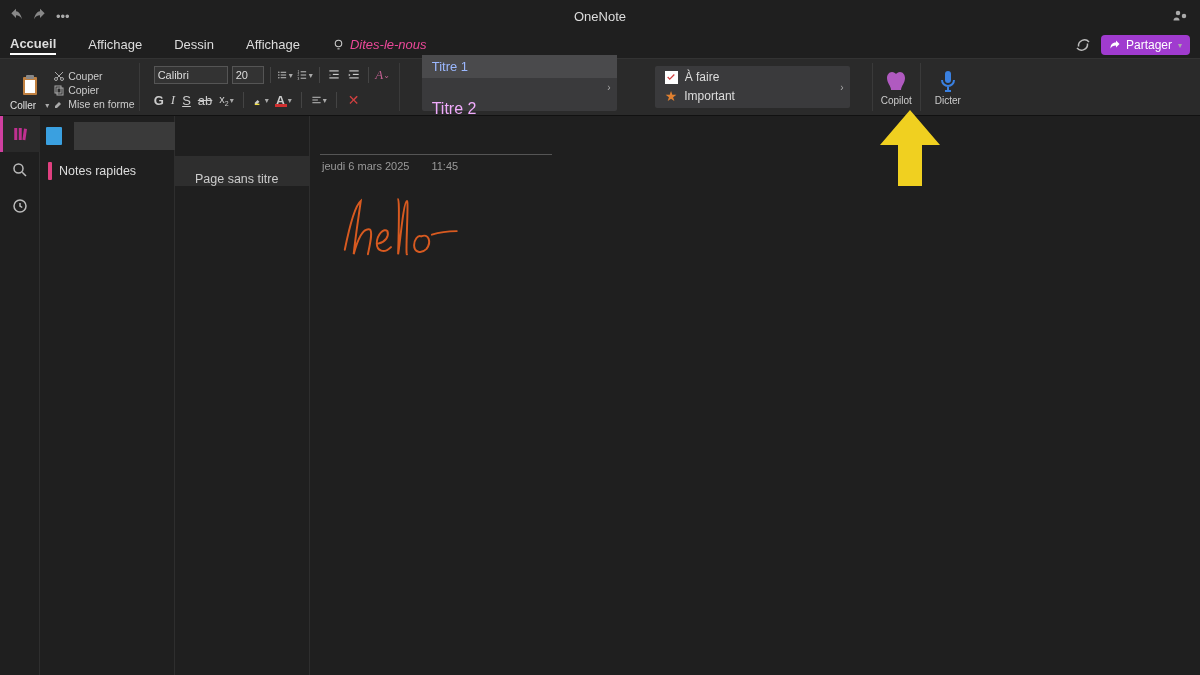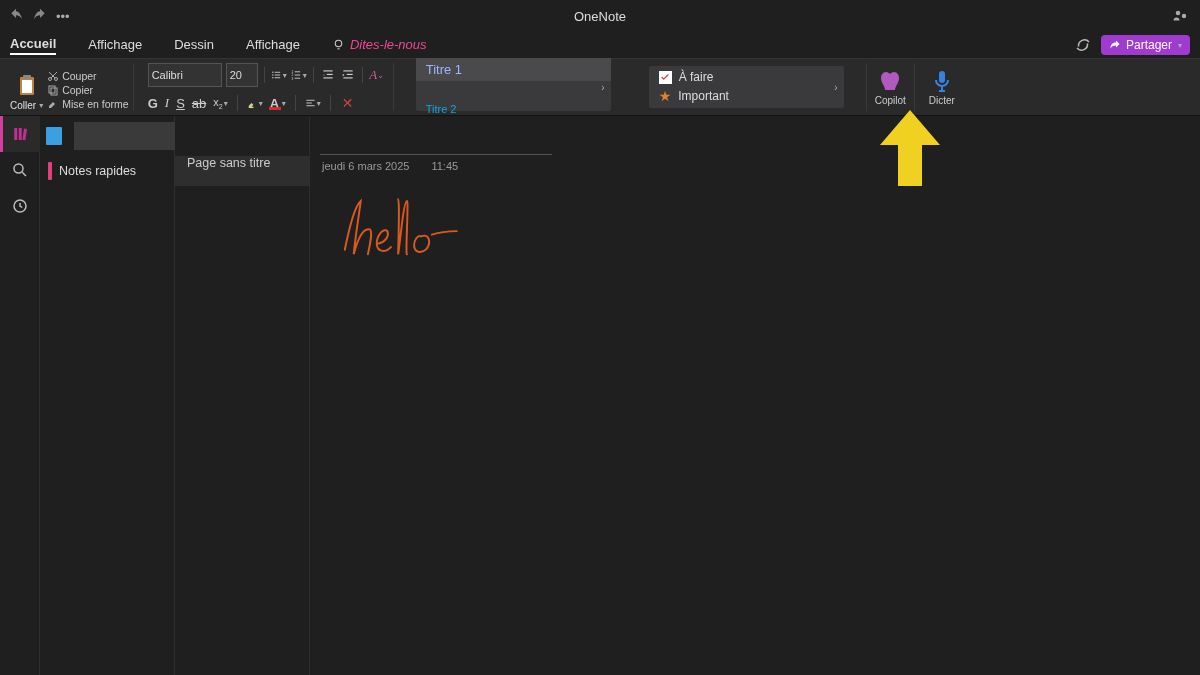--- a/index.html
+++ b/index.html
@@ -62,21 +62,21 @@
     .ribbon-group { display:flex; flex-direction:column; justify-content:center; padding:0 4px; border-right:1px solid #3a3a3a; }
     .ribbon-group:last-child { border-right:none; }
     .paste-group { flex-direction:row; align-items:flex-end; gap:4px; padding-left:2px;}
     .paste-main { display:flex; flex-direction:column; align-items:center; font-size:10px; gap:1px;}
     .clipboard-icon { width:24px; height:26px; }
     .paste-side { display:flex; flex-direction:column; gap:0px; font-size:10.5px; color:#ccc; }
     .paste-side-row { display:flex; align-items:center; gap:3px; padding:1px 0;}
     .small-icon { width:12px; height:12px; fill:#aaa;}
     .font-group { gap:4px; padding:0 8px;}
     .font-row { display:flex; align-items:center; gap:4px; }
-    .font-select { background:#333; color:#ddd; border:1px solid #555; font-size:11px; height:24px; padding:0 3px; }
+    .font-select { background:#333; color:#ddd; border:1px solid #555; font-size:11px; height:18px; padding:0 3px; }
     .font-name { width:74px; }
     .font-size { width:32px; }
     .icon-btn { width:16px; height:16px; display:flex; align-items:center; justify-content:center; cursor:pointer;}
     .icon-btn svg { width:14px; height:14px; fill:#ccc; }
     .fmt-row { display:flex; align-items:center; gap:7px; margin-top:4px;}
     .fmt-letter { font-size:13px; color:#ccc; cursor:pointer; }
     .bold { font-weight:700;}
     .italic { font-style:italic; font-family:serif;}
     .underline { text-decoration:underline;}
     .strike { text-decoration:line-through;}
@@ -85,21 +85,21 @@
 
     .styles-group, .tags-group {
       padding:16px; border-right:none; justify-content:center;
     }
     .style-box, .tags-box {
       background:#3a3a3c; width:195px; height:48px; border-radius:2px;
       display:flex; flex-direction:column; justify-content:center; padding:2px 10px;
       position:relative;
     }
     .style-sel { background:#4a4a4c; margin:-2px -10px 2px -10px; padding:4px 10px; color:#9bb8ff; font-size:13px;}
-    .style-sub { color:#0ea5e9; font-size:11px;margin-top:20px;}
+    .style-sub { color:#f0abfc; font-size:16px;margin-top:20px;}
     .box-chevron { position:absolute; right:6px; top:50%; transform:translateY(-50%); color:#aaa; font-size:10px;}
     .tag-row { display:flex; align-items:center; gap:7px; font-size:12px; color:#ddd; padding:2px 0;}
     .tag-check { width:13px; height:13px; border:1px solid #fff; background:#fff; display:flex; align-items:center; justify-content:center; }
     .tag-check svg { width:10px; height:10px; fill:#d04040;}
     .tag-star { color:#e08030; font-size:14px;}
 
     .copilot-group, .dictate-group { align-items:center; gap:2px; padding:0 8px; border-right:1px solid #3a3a3a;}
     .copilot-group { border-left:1px solid #3a3a3a;}
     .big-icon { width:24px; height:24px; }
     .group-label { font-size:10px; color:#ccc;}
@@ -128,22 +128,22 @@
        font-size:12.5px; color:#ddd; cursor:pointer;
     }
     .section-color { width:4px; height:18px; background:#e04080; border-radius:1px;}
 
     
     .pages {
       position:absolute; left:175px; top:116px; width:135px; bottom:0;
       background:#1f1f1f; border-right:1px solid #2e2e2e;
     }
     .page-row {
-      margin-top:40px; height:30px; display:flex; align-items:flex-start;
-      padding:0 12px; background:#2e2e2e; font-size:12.5px; color:#ccc; cursor:pointer;
+      margin-top:40px; height:30px; display:flex; align-items:flex-end;
+      padding:0 20px; background:#2e2e2e; font-size:12.5px; color:#ccc; cursor:pointer;
     }
 
     
     .canvas {
       position:absolute; left:310px; right:0; top:116px; bottom:0;
       background:#1f1f1f;
     }
     .title-line { position:absolute; left:10px; top:38px; width:232px; height:1px; background:#555;}
     .date-row { position:absolute; left:12px; top:44px; display:flex; gap:22px; font-size:11px; color:#999;}
     .handwriting { position:absolute; left:22px; top:76px; }
@@ -201,21 +201,21 @@
 </div>
 
 <div class="ribbon">
   <div class="ribbon-group paste-group">
     <div class="paste-main">
       <svg class="clipboard-icon" viewBox="0 0 24 24">
           <rect x="5" y="3" width="14" height="18" rx="1" fill="#c08040"></rect>
           <rect x="8" y="1" width="8" height="4" rx="1" fill="#888"></rect>
           <rect x="7" y="6" width="10" height="13" fill="#fff"></rect>
         </svg>
-      <div style="display:flex; align-items:center; gap:2px;">
+      <div style="display:flex; align-items:center; gap:8px;">
           <span>Coller</span>
           <span class="chev">▾</span>
         </div>
     </div>
     <div class="paste-side">
       <div class="paste-side-row">
         <svg class="small-icon" viewBox="0 0 24 24">
             <circle cx="6" cy="18" r="3" fill="none" stroke="#aaa" stroke-width="2"></circle>
             <circle cx="18" cy="18" r="3" fill="none" stroke="#aaa" stroke-width="2"></circle>
             <path d="M8 16L20 4M16 16L4 4" stroke="#aaa" stroke-width="2"></path>

